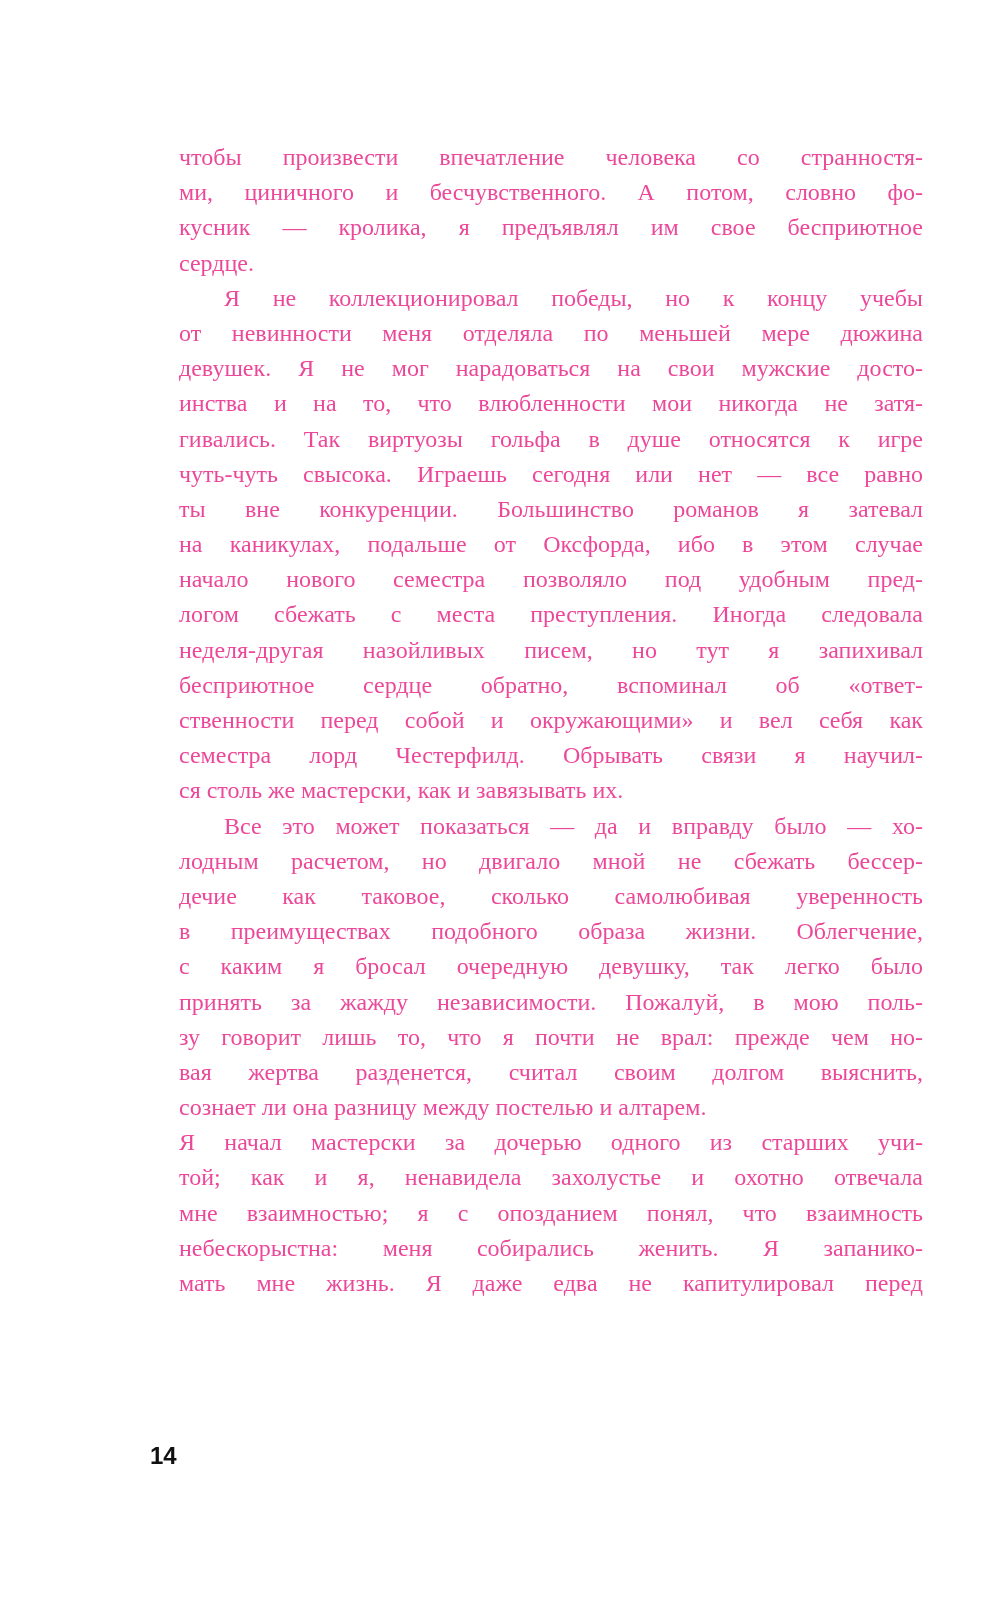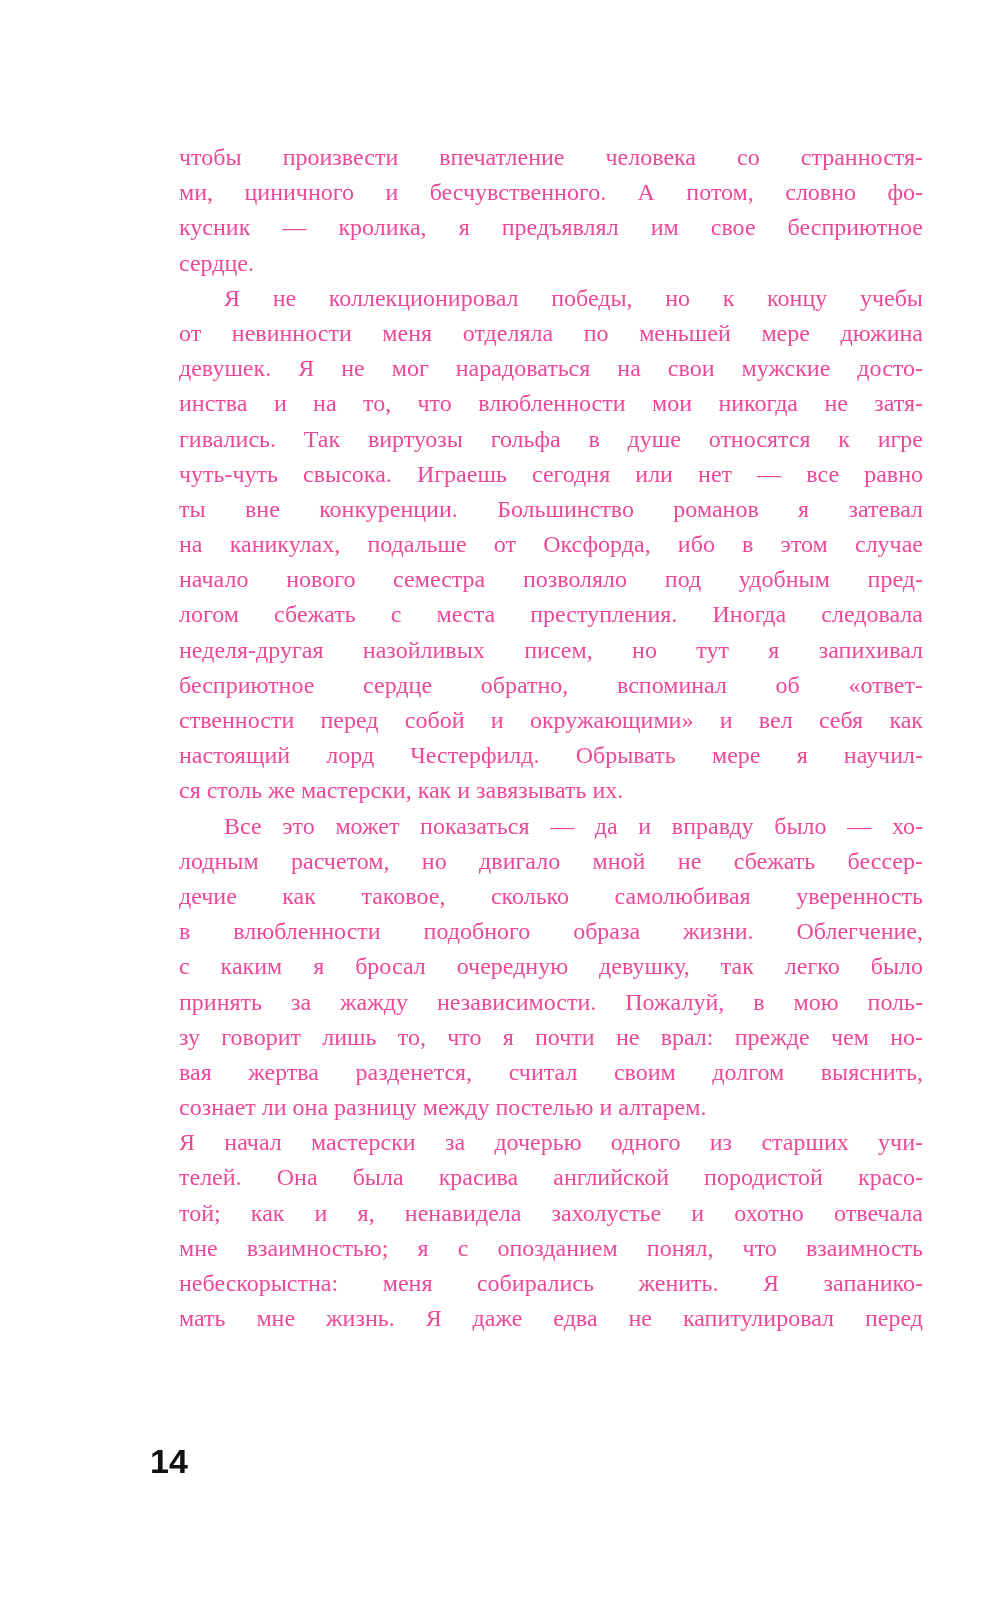--- a/index.html
+++ b/index.html
@@ -37,21 +37,21 @@
   }
   .line.indent {
     text-indent: 45px;
   }
   .page-number {
     position: absolute;
     left: 150px;
     top: 1442px;
     font-family: "Liberation Sans", "DejaVu Sans", sans-serif;
     font-weight: 700;
-    font-size: 34px;
+    font-size: 24px;
     color: #111111;
   }
 </style>
 </head>
 <body>
 
 <div class="book-page">
   <div class="text-block">
       <div class="line">чтобы произвести впечатление человека со странностя-</div>
       <div class="line">ми, циничного и бесчувственного. А потом, словно фо-</div>
@@ -63,32 +63,31 @@
       <div class="line">инства и на то, что влюбленности мои никогда не затя-</div>
       <div class="line">гивались. Так виртуозы гольфа в душе относятся к игре</div>
       <div class="line">чуть-чуть свысока. Играешь сегодня или нет — все равно</div>
       <div class="line">ты вне конкуренции. Большинство романов я затевал</div>
       <div class="line">на каникулах, подальше от Оксфорда, ибо в этом случае</div>
       <div class="line">начало нового семестра позволяло под удобным пред-</div>
       <div class="line">логом сбежать с места преступления. Иногда следовала</div>
       <div class="line">неделя-другая назойливых писем, но тут я запихивал</div>
       <div class="line">бесприютное сердце обратно, вспоминал об «ответ-</div>
       <div class="line">ственности перед собой и окружающими» и вел себя как</div>
-      <div class="line">настоящий лорд Честерфилд. Обрывать мере я научил-</div>
+      <div class="line">семестра лорд Честерфилд. Обрывать связи я научил-</div>
       <div class="line para-end">ся столь же мастерски, как и завязывать их.</div>
       <div class="line indent">Все это может показаться — да и вправду было — хо-</div>
       <div class="line">лодным расчетом, но двигало мной не сбежать бессер-</div>
       <div class="line">дечие как таковое, сколько самолюбивая уверенность</div>
-      <div class="line">в влюбленности подобного образа жизни. Облегчение,</div>
+      <div class="line">в преимуществах подобного образа жизни. Облегчение,</div>
       <div class="line">с каким я бросал очередную девушку, так легко было</div>
       <div class="line">принять за жажду независимости. Пожалуй, в мою поль-</div>
       <div class="line">зу говорит лишь то, что я почти не врал: прежде чем но-</div>
       <div class="line">вая жертва разденется, считал своим долгом выяснить,</div>
       <div class="line para-end">сознает ли она разницу между постелью и алтарем.</div>
       <div class="line">Я начал мастерски за дочерью одного из старших учи-</div>
-      <div class="line">телей. Она была красива английской породистой красо-</div>
       <div class="line">той; как и я, ненавидела захолустье и охотно отвечала</div>
       <div class="line">мне взаимностью; я с опозданием понял, что взаимность</div>
       <div class="line">небескорыстна: меня собирались женить. Я запанико-</div>
       <div class="line">мать мне жизнь. Я даже едва не капитулировал перед</div>
     </div>
   <div class="page-number">14</div>
 </div>
 
 </body></html>

